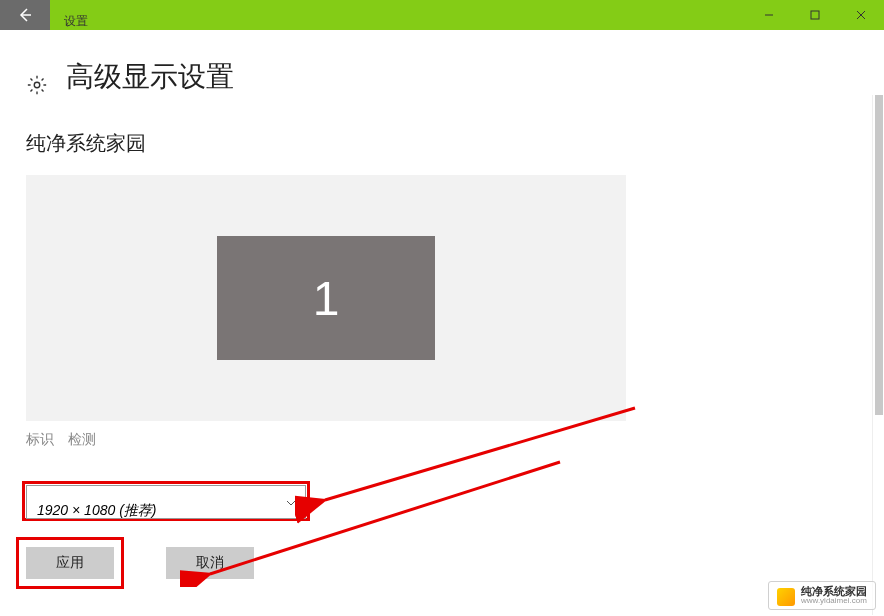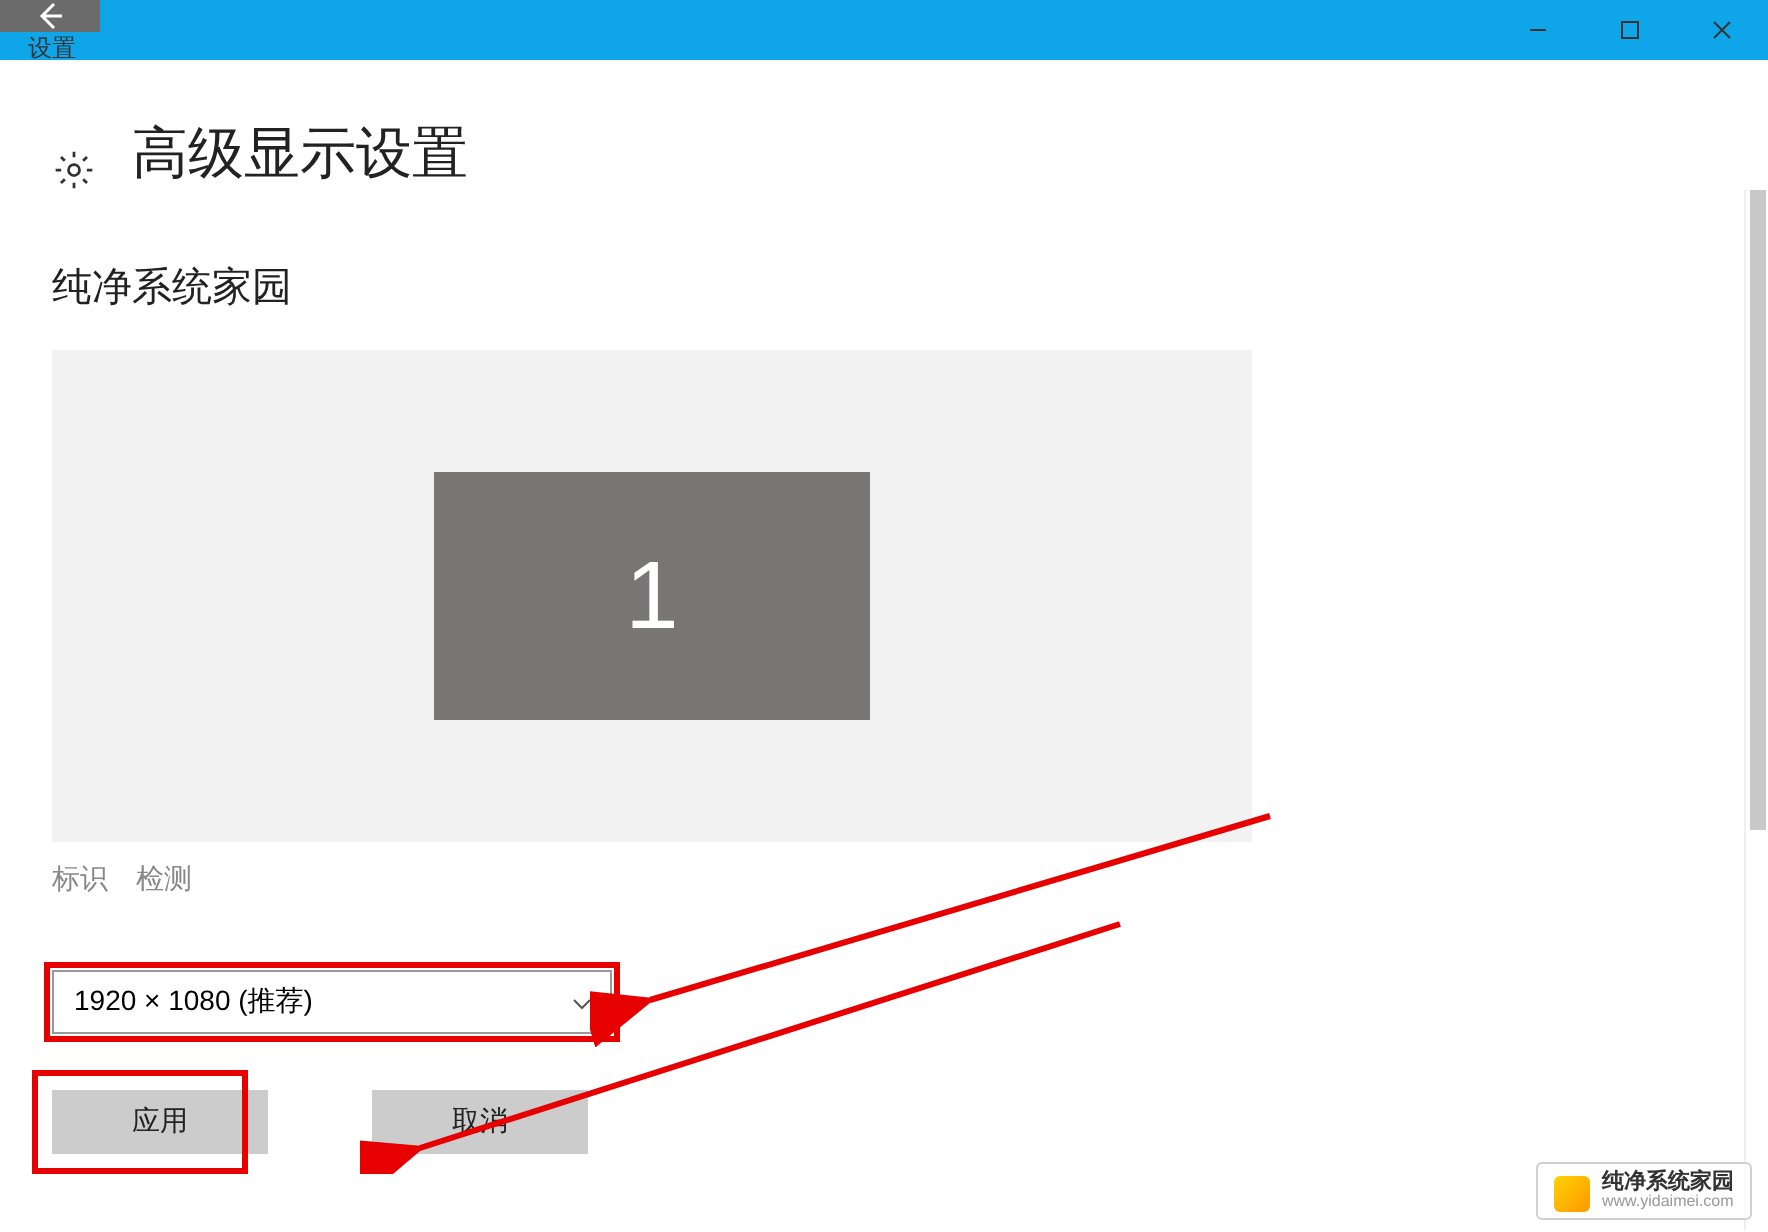--- a/index.html
+++ b/index.html
@@ -7,24 +7,23 @@
       width: 884px;
       height: 616px;
       font-family: "Microsoft YaHei", "Segoe UI", sans-serif;
       background: #fff;
       overflow: hidden;
       position: relative;
     }
     .titlebar {
       height: 30px;
       display: flex;
-      align-items: flex-start;
-      background: #0ea5e9;
-      position: relative;
-      flex-direction: column;
+      align-items: flex-end;
+      background: #84cc16;
+      position: relative;
     }
     .back-btn {
       width: 50px;
       height: 30px;
       background: #6b6b6b;
       display: flex;
       align-items: center;
       justify-content: center;
       color: #fff;
       cursor: pointer;
@@ -116,41 +115,41 @@
       position: relative;
       width: 280px;
       margin-bottom: 28px;
     }
     .dropdown {
       width: 100%;
       height: 32px;
       border: 1px solid #999;
       background: #fff;
       display: flex;
-      align-items: center;
-      padding: 4px 10px;
+      padding: 16px 10px;
       font-size: 14px;
       cursor: pointer;
       position: relative;
+      font-style: italic;
     }
     .dropdown-chevron {
       position: absolute;
       right: 8px;
       top: 50%;
       transform: translateY(-50%);
       width: 12px;
       height: 12px;
     }
     .button-row {
       display: flex;
       gap: 30px;
       position: relative;
     }
     .btn {
-      width: 108px;
+      width: 88px;
       height: 32px;
       border: none;
       background: #ccc;
       font-size: 14px;
       color: #222;
       cursor: pointer;
       font-family: inherit;
     }
     .cancel-area {
       position: relative;

